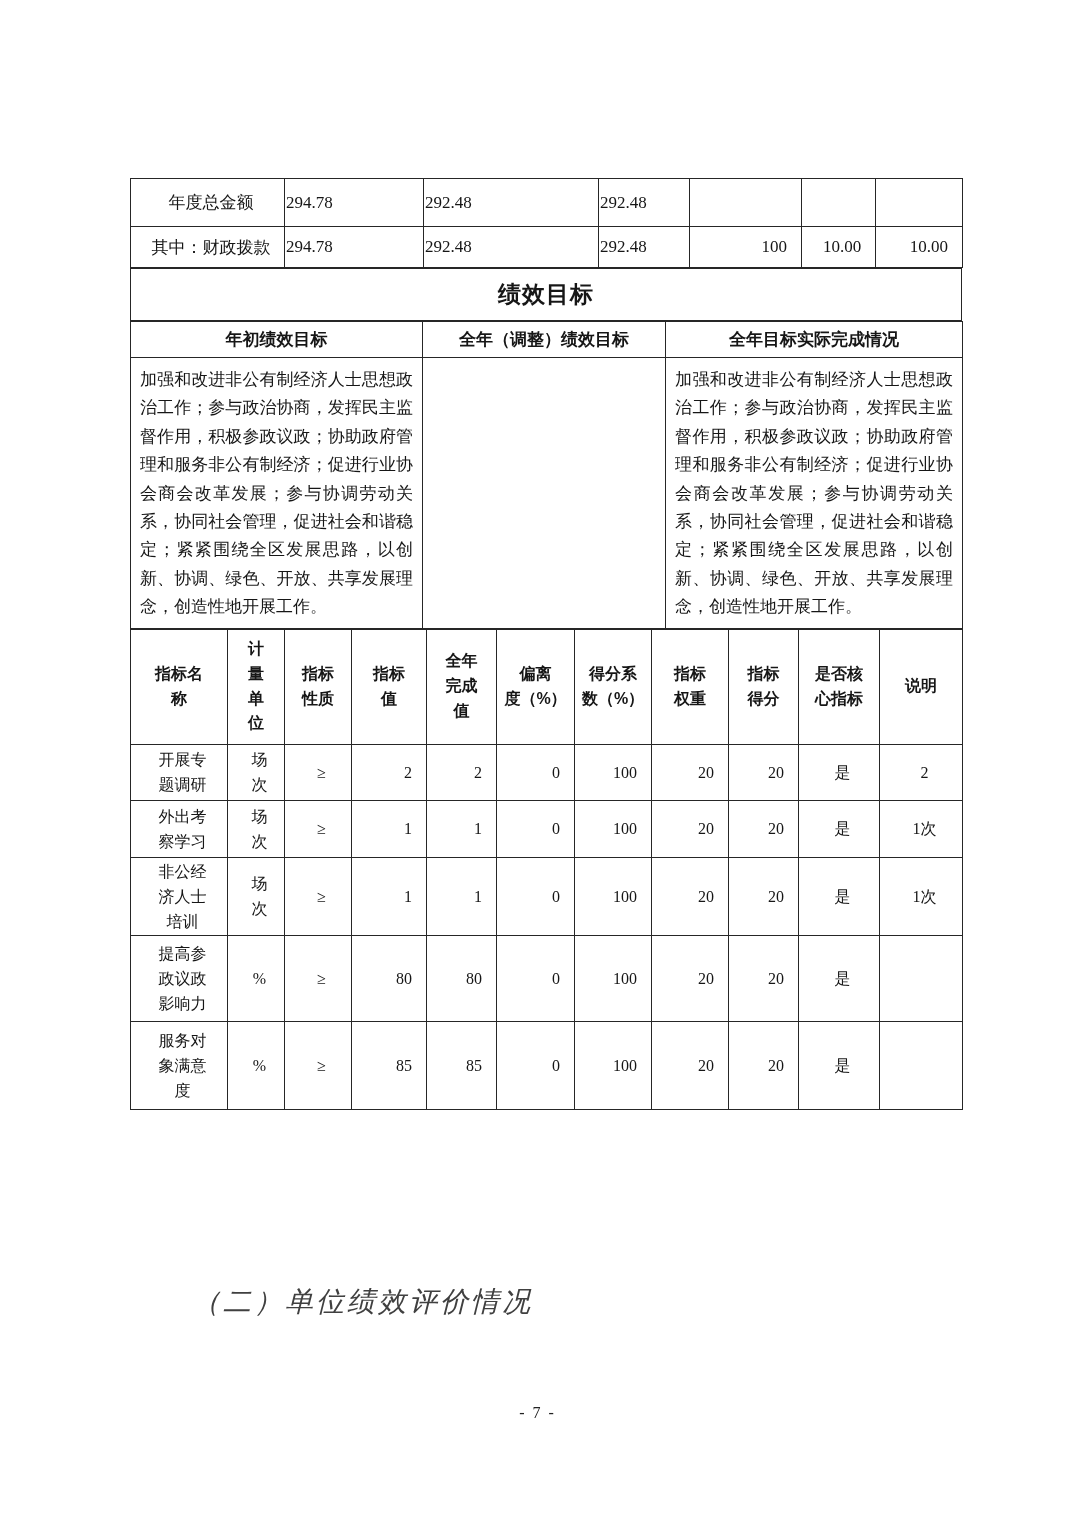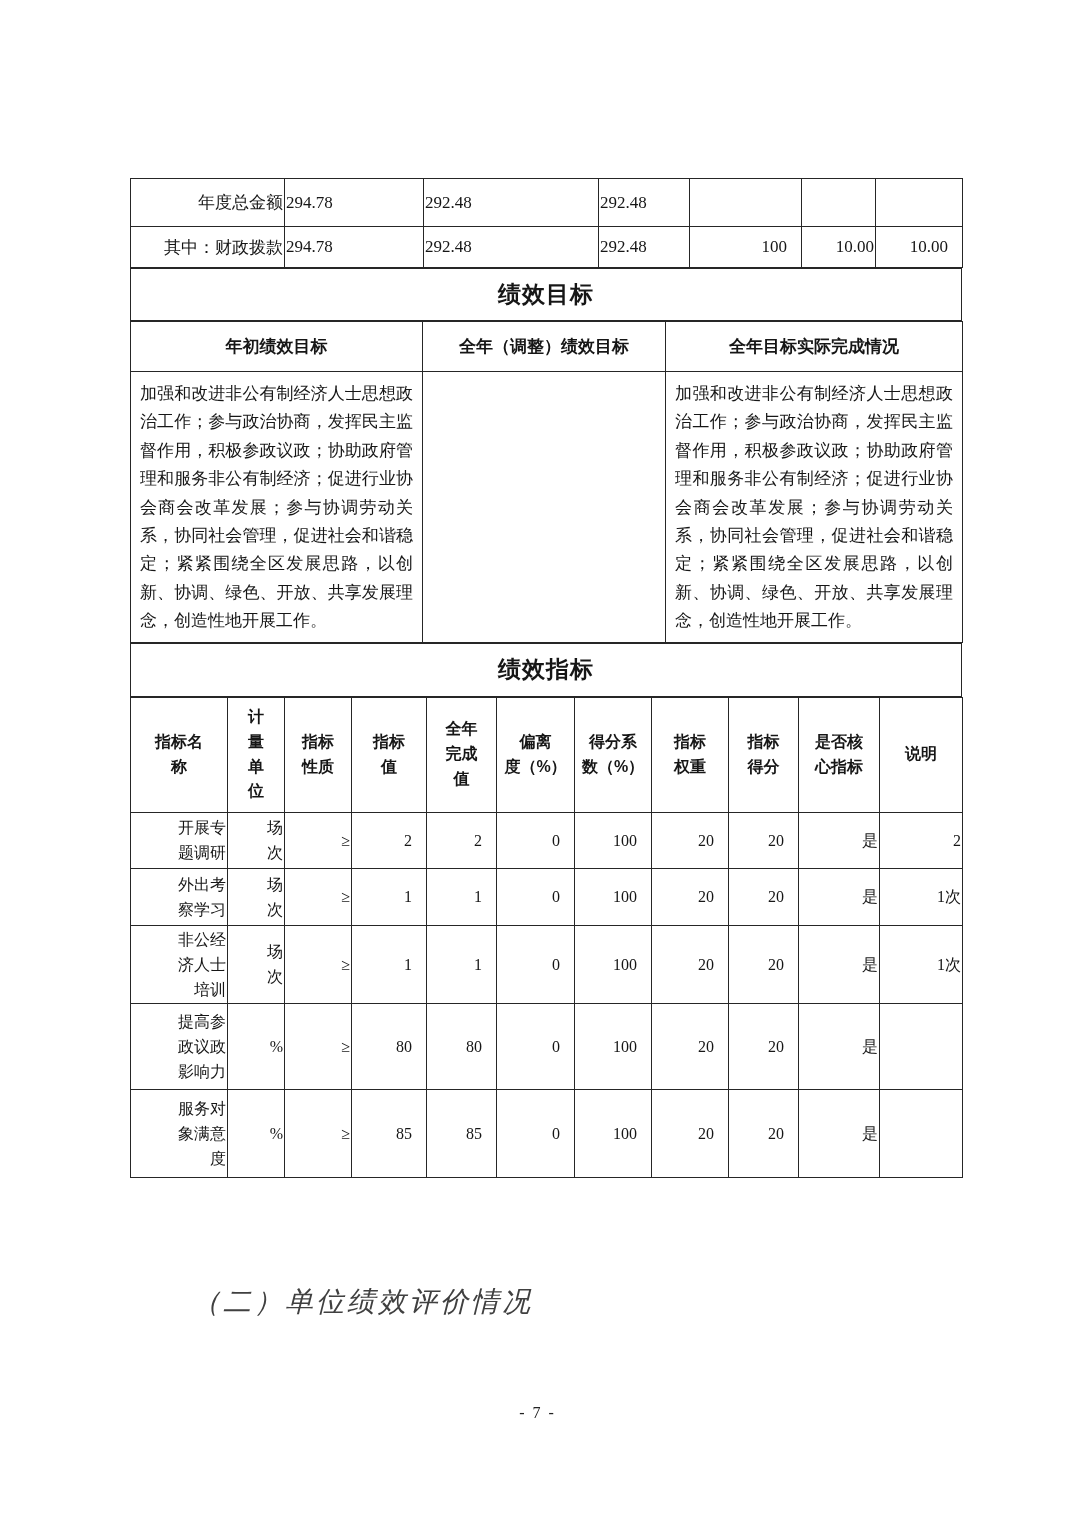--- a/index.html
+++ b/index.html
@@ -36,21 +36,21 @@
     font-size: 17px;
   }
   .banner td {
     font-family: "Liberation Sans", "DejaVu Sans", sans-serif;
     font-weight: 700;
     font-size: 23px;
     text-align: center;
     letter-spacing: 1px;
     border-radius: 17px;
   }
-  .al { text-align: right;  padding-left: 8px;  }
+  .al { text-align: center;  padding-left: 8px;  }
   .ac { text-align: left; }
   .ar { text-align: right; padding-right: 14px; }
   .goalbody td {
     vertical-align: top;
     text-align: justify;
     padding: 8px 9px 6px 9px;
     font-size: 17px;
     line-height: 28.4px;
   }
   .ind td { font-size: 16px; line-height: 25px; }
@@ -120,40 +120,33 @@
   </tbody>
     </table>
 
   <table>
     <colgroup>
       <col style="width:292px">
         <col style="width:243px">
         <col style="width:297px">
     </colgroup>
     <tbody>
-        <tr style="height:50px">
+        <tr style="height:36px">
       <td class="hdr">年初绩效目标</td>
       <td class="hdr">全年（调整）绩效目标</td>
       <td class="hdr">全年目标实际完成情况</td>
     </tr>
     <tr class="goalbody" style="height:256px">
       <td>加强和改进非公有制经济人士思想政治工作；参与政治协商，发挥民主监督作用，积极参政议政；协助政府管理和服务非公有制经济；促进行业协会商会改革发展；参与协调劳动关系，协同社会管理，促进社会和谐稳定；紧紧围绕全区发展思路，以创新、协调、绿色、开放、共享发展理念，创造性地开展工作。</td>
       <td></td>
       <td>加强和改进非公有制经济人士思想政治工作；参与政治协商，发挥民主监督作用，积极参政议政；协助政府管理和服务非公有制经济；促进行业协会商会改革发展；参与协调劳动关系，协同社会管理，促进社会和谐稳定；紧紧围绕全区发展思路，以创新、协调、绿色、开放、共享发展理念，创造性地开展工作。</td>
     </tr>
   </tbody>
     </table>
 
-  <table class="banner">
-    <tbody>
-        <tr style="height:53px">
-      <td>绩效指标</td>
-    </tr>
-  </tbody>
-    </table>
 
   <table class="ind">
     <colgroup>
       <col style="width:97px">
         <col style="width:57px">
         <col style="width:67px">
         <col style="width:75px">
       <col style="width:70px">
         <col style="width:78px">
         <col style="width:77px">

